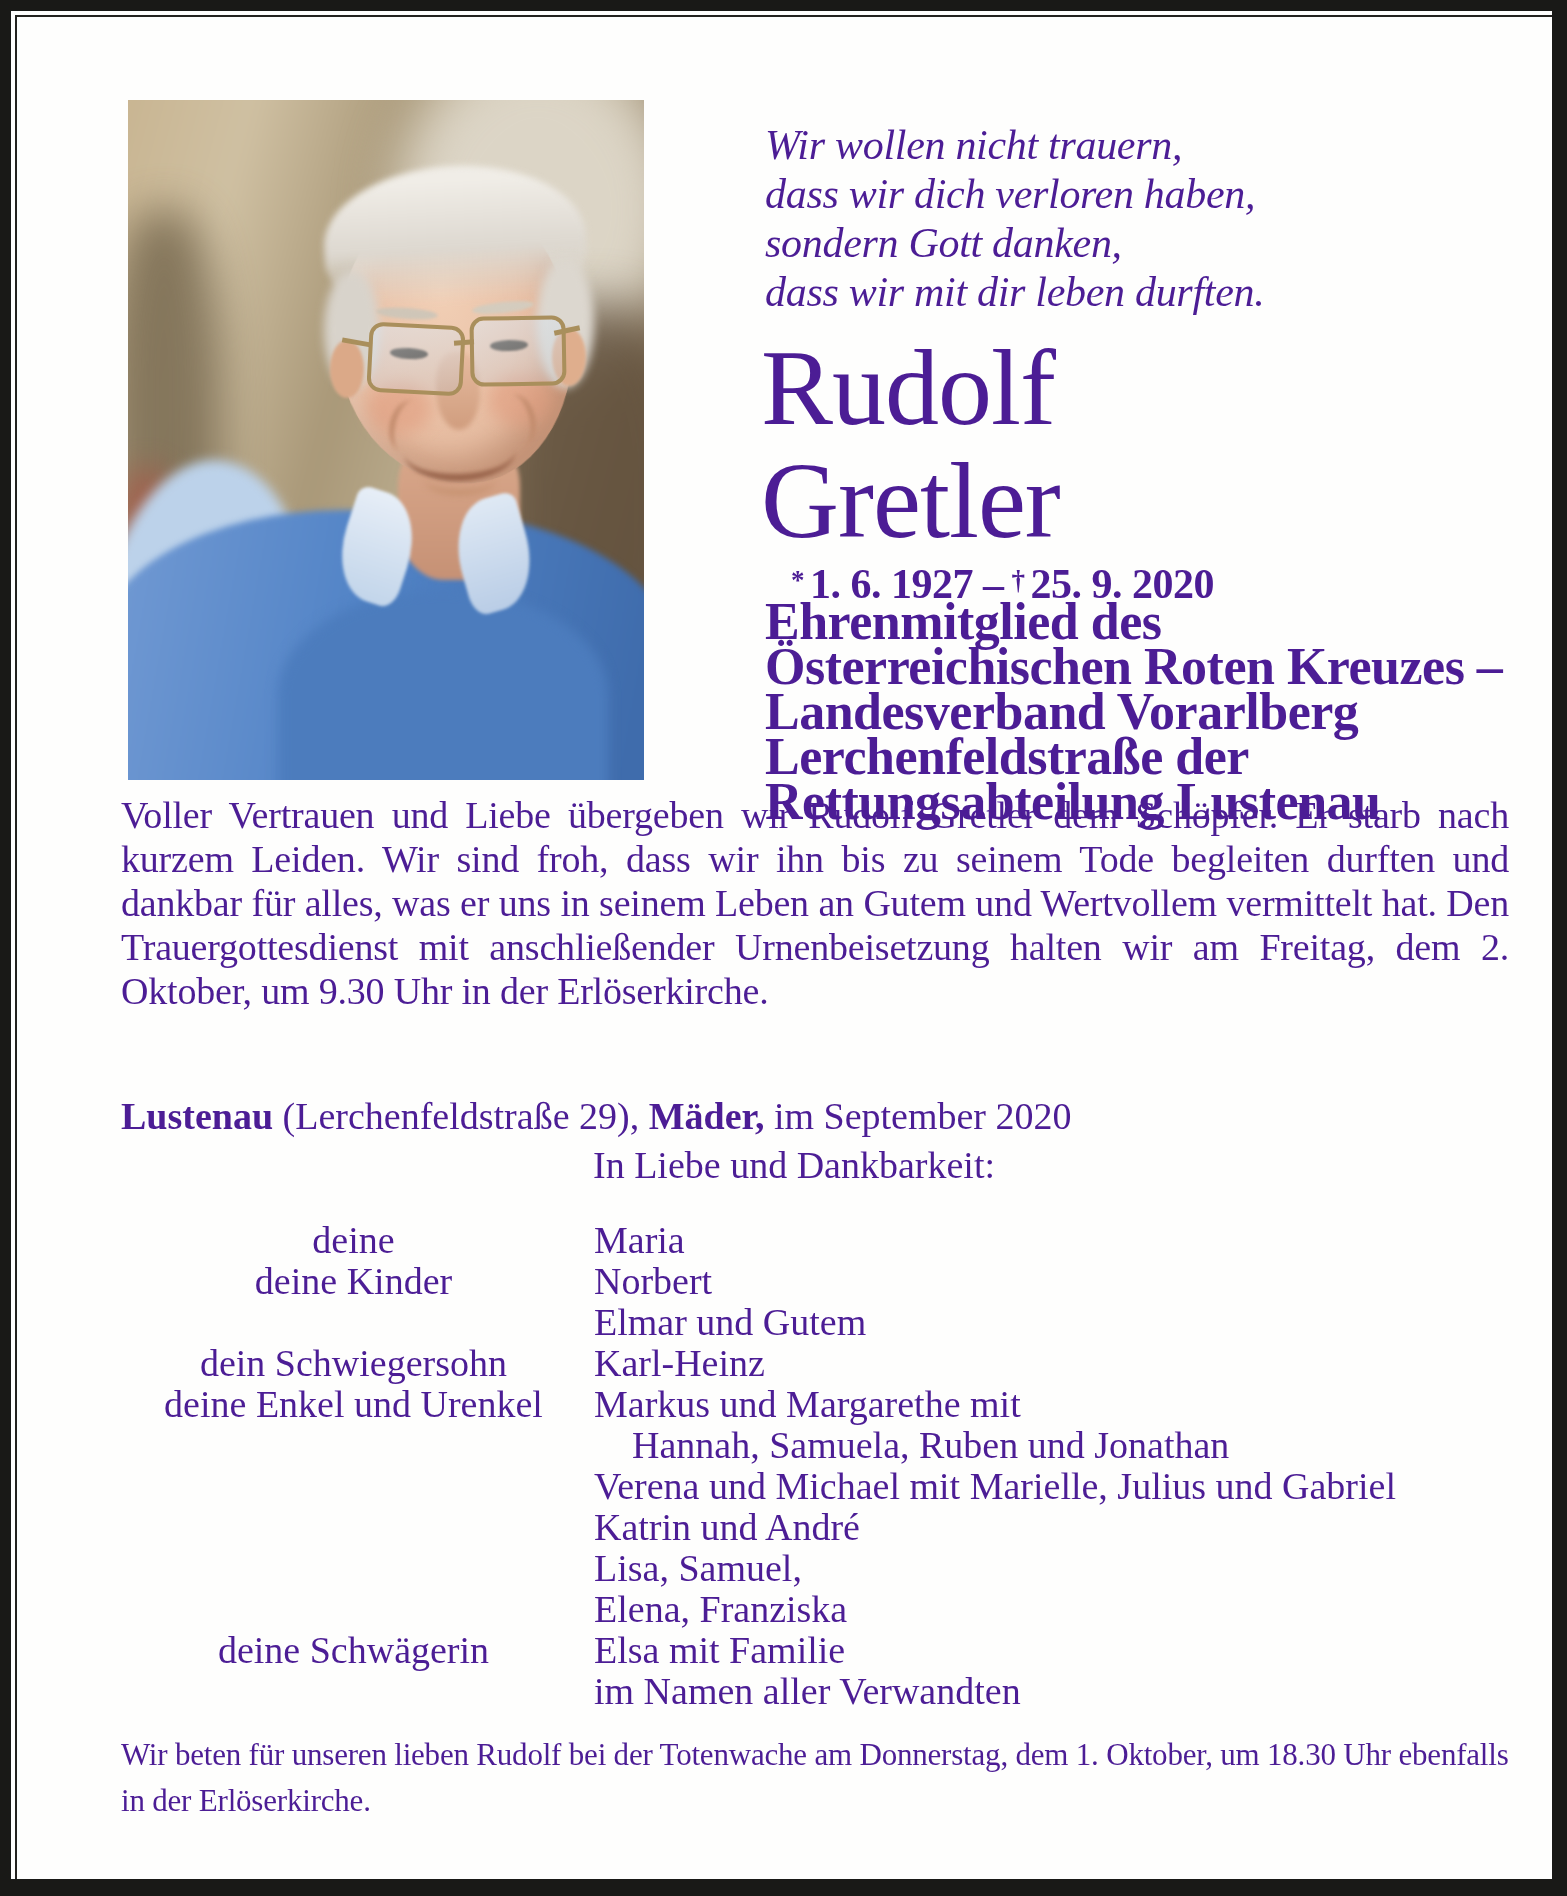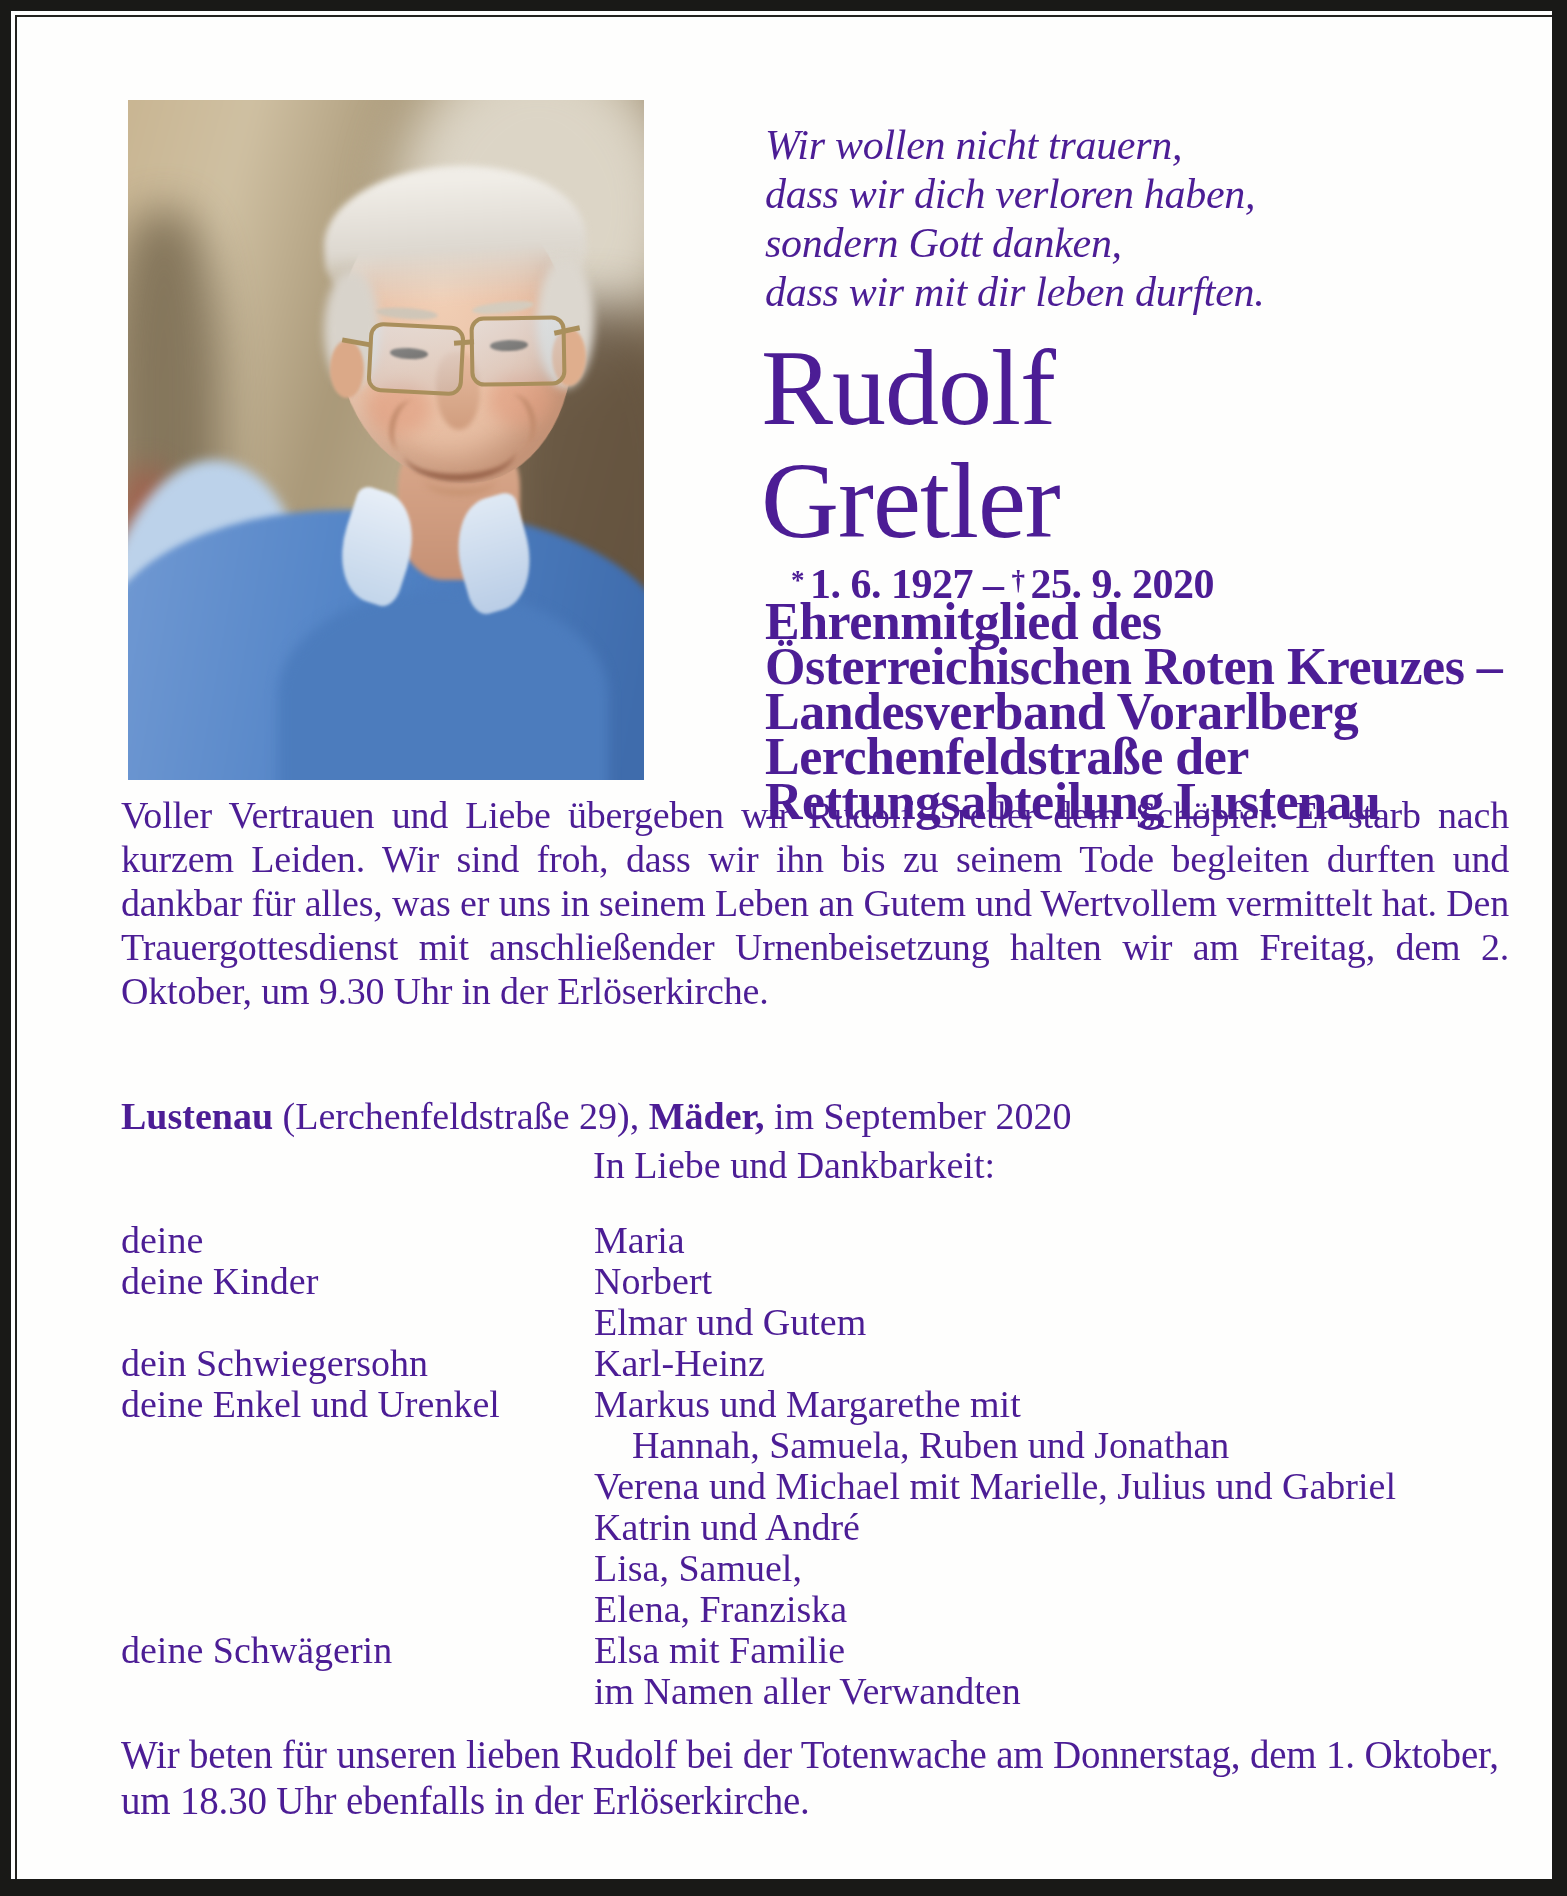--- a/index.html
+++ b/index.html
@@ -79,25 +79,25 @@
   .dates{position:absolute;left:780px;top:547px;font-weight:bold;font-size:42px;line-height:45px;letter-spacing:-.5px;}
   .dates .sym{font-size:27px;vertical-align:9px;margin-right:6px;}
   .dates .dash{margin:0 8px 0 10px;}
   .honors{position:absolute;left:754px;top:588px;font-weight:bold;font-size:52px;line-height:45px;letter-spacing:-.5px;}
   .main-par{position:absolute;left:110px;top:782px;width:1388px;font-size:38px;line-height:44px;
     text-align:justify;letter-spacing:-.2px;}
   .dateline{position:absolute;left:110px;top:1082px;font-size:38px;line-height:46px;}
   .closing{position:absolute;left:582px;top:1131px;font-size:38px;line-height:46px;}
   .family{position:absolute;left:110px;top:1209px;font-size:38px;line-height:41px;}
   .frow{display:flex;}
-  .flabel{width:465px;text-align:left;flex:0 0 465px;}
+  .flabel{width:465px;text-align:center;flex:0 0 465px;}
   .fvalue{margin-left:8px;white-space:nowrap;}
   .fvalue.indent{padding-left:38px;}
   .fname{font-weight:normal;}
-  .footer-par{position:absolute;left:110px;top:1721px;width:1392px;font-size:39px;line-height:46px;letter-spacing:-.2px;}
+  .footer-par{position:absolute;left:110px;top:1721px;width:1392px;font-size:31px;line-height:46px;letter-spacing:-.2px;}
   b{font-weight:bold;}
 </style>
 </head>
 <body>
 
 <div class="canvas">
   <div class="page">
     <div class="innerline"></div>
 
     <div class="photo" role="img" aria-label="portrait-of-elderly-man-with-glasses-blue-sweater">

